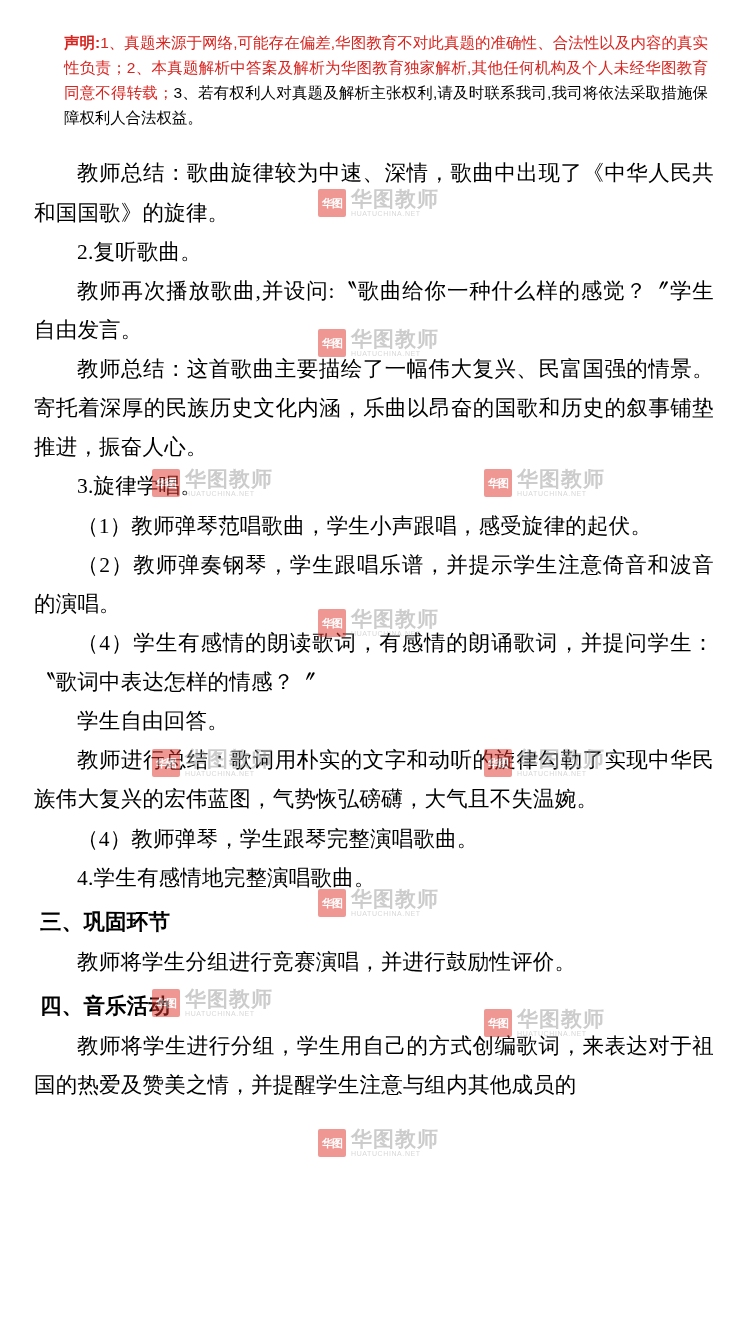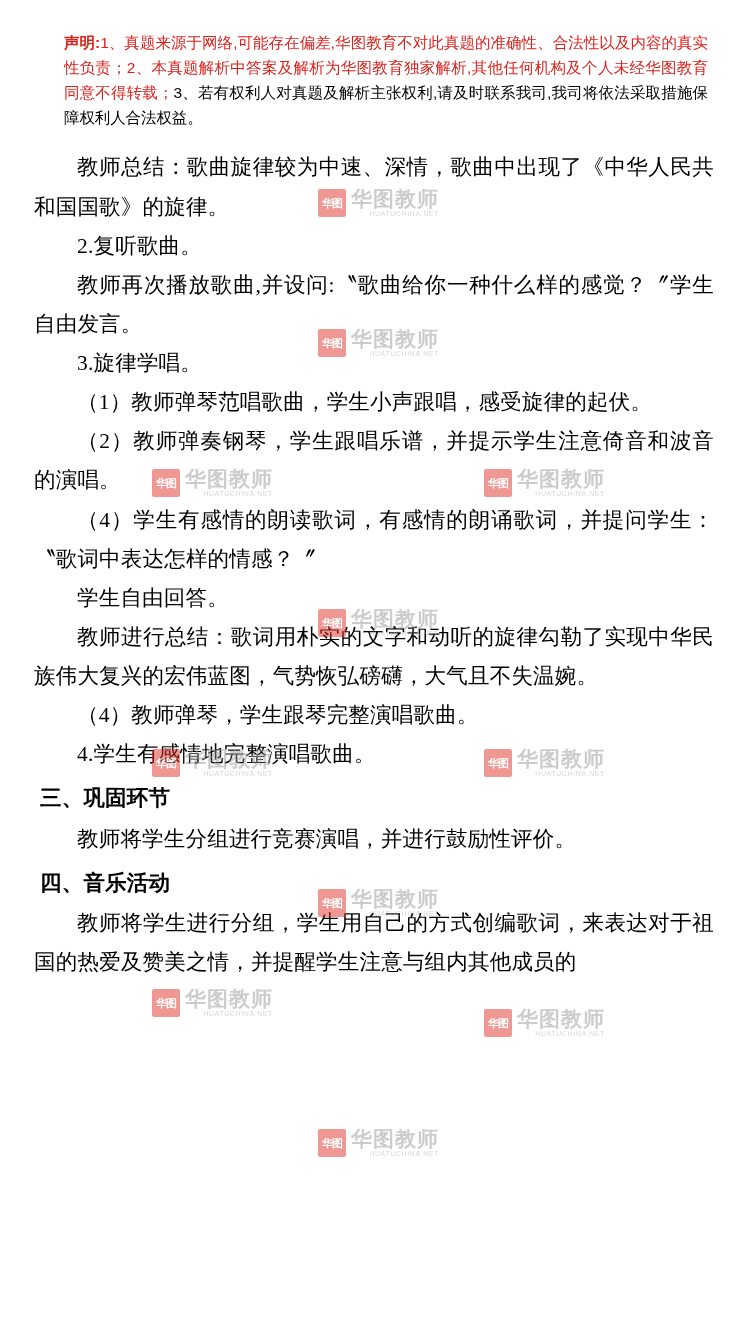--- a/index.html
+++ b/index.html
@@ -35,21 +35,21 @@
   }
   .disclaimer .lead {
     font-weight: bold;
   }
   .disclaimer .tail {
     color: #000000;
   }
 
   
   .doc {
-    margin-top: 18px;
+    margin-top: 24px;
     font-size: 21.5px;
     line-height: 1.82;
     text-align: justify;
     letter-spacing: 0.2px;
   }
   .p {
     margin: 0;
     text-indent: 2em;
   }
   .h {
@@ -82,21 +82,20 @@
     align-items: center;
     justify-content: center;
     border-radius: 2px;
     letter-spacing: -1px;
   }
   .wm .txt {
     margin-left: 5px;
     display: flex;
     flex-direction: column;
     justify-content: center;
-    align-items: flex-end;
   }
   .wm .big {
     font-size: 21px;
     font-weight: bold;
     color: #9a9a9a;
     font-family: "Liberation Sans", "DejaVu Sans", sans-serif;
     line-height: 1;
     letter-spacing: 1px;
   }
   .wm .small {
@@ -112,20 +111,21 @@
 <body>
 
 <div class="page">
 
   <p class="disclaimer"><span class="lead">声明:</span><span>1、真题来源于网络,可能存在偏差,华图教育不对此真题的准确性、合法性以及内容的真实性负责；2、本真题解析中答案及解析为华图教育独家解析,其他任何机构及个人未经华图教育同意不得转载；</span><span class="tail">3、若有权利人对真题及解析主张权利,请及时联系我司,我司将依法采取措施保障权利人合法权益。</span></p>
 
   <div class="doc">
     <p class="p">教师总结：歌曲旋律较为中速、深情，歌曲中出现了《中华人民共和国国歌》的旋律。</p>
     <p class="p">2.复听歌曲。</p>
     <p class="p">教师再次播放歌曲,并设问:〝歌曲给你一种什么样的感觉？〞学生自由发言。</p>
+    <p class="p">教师总结：这首歌曲主要描绘了一幅伟大复兴、民富国强的情景。寄托着深厚的民族历史文化内涵，乐曲以昂奋的国歌和历史的叙事铺垫推进，振奋人心。</p>
     <p class="p">3.旋律学唱。</p>
     <p class="p">（1）教师弹琴范唱歌曲，学生小声跟唱，感受旋律的起伏。</p>
     <p class="p">（2）教师弹奏钢琴，学生跟唱乐谱，并提示学生注意倚音和波音的演唱。</p>
     <p class="p">（4）学生有感情的朗读歌词，有感情的朗诵歌词，并提问学生：〝歌词中表达怎样的情感？〞</p>
     <p class="p">学生自由回答。</p>
     <p class="p">教师进行总结：歌词用朴实的文字和动听的旋律勾勒了实现中华民族伟大复兴的宏伟蓝图，气势恢弘磅礴，大气且不失温婉。</p>
     <p class="p">（4）教师弹琴，学生跟琴完整演唱歌曲。</p>
     <p class="p">4.学生有感情地完整演唱歌曲。</p>
     <p class="h">三、巩固环节</p>
     <p class="p">教师将学生分组进行竞赛演唱，并进行鼓励性评价。</p>

